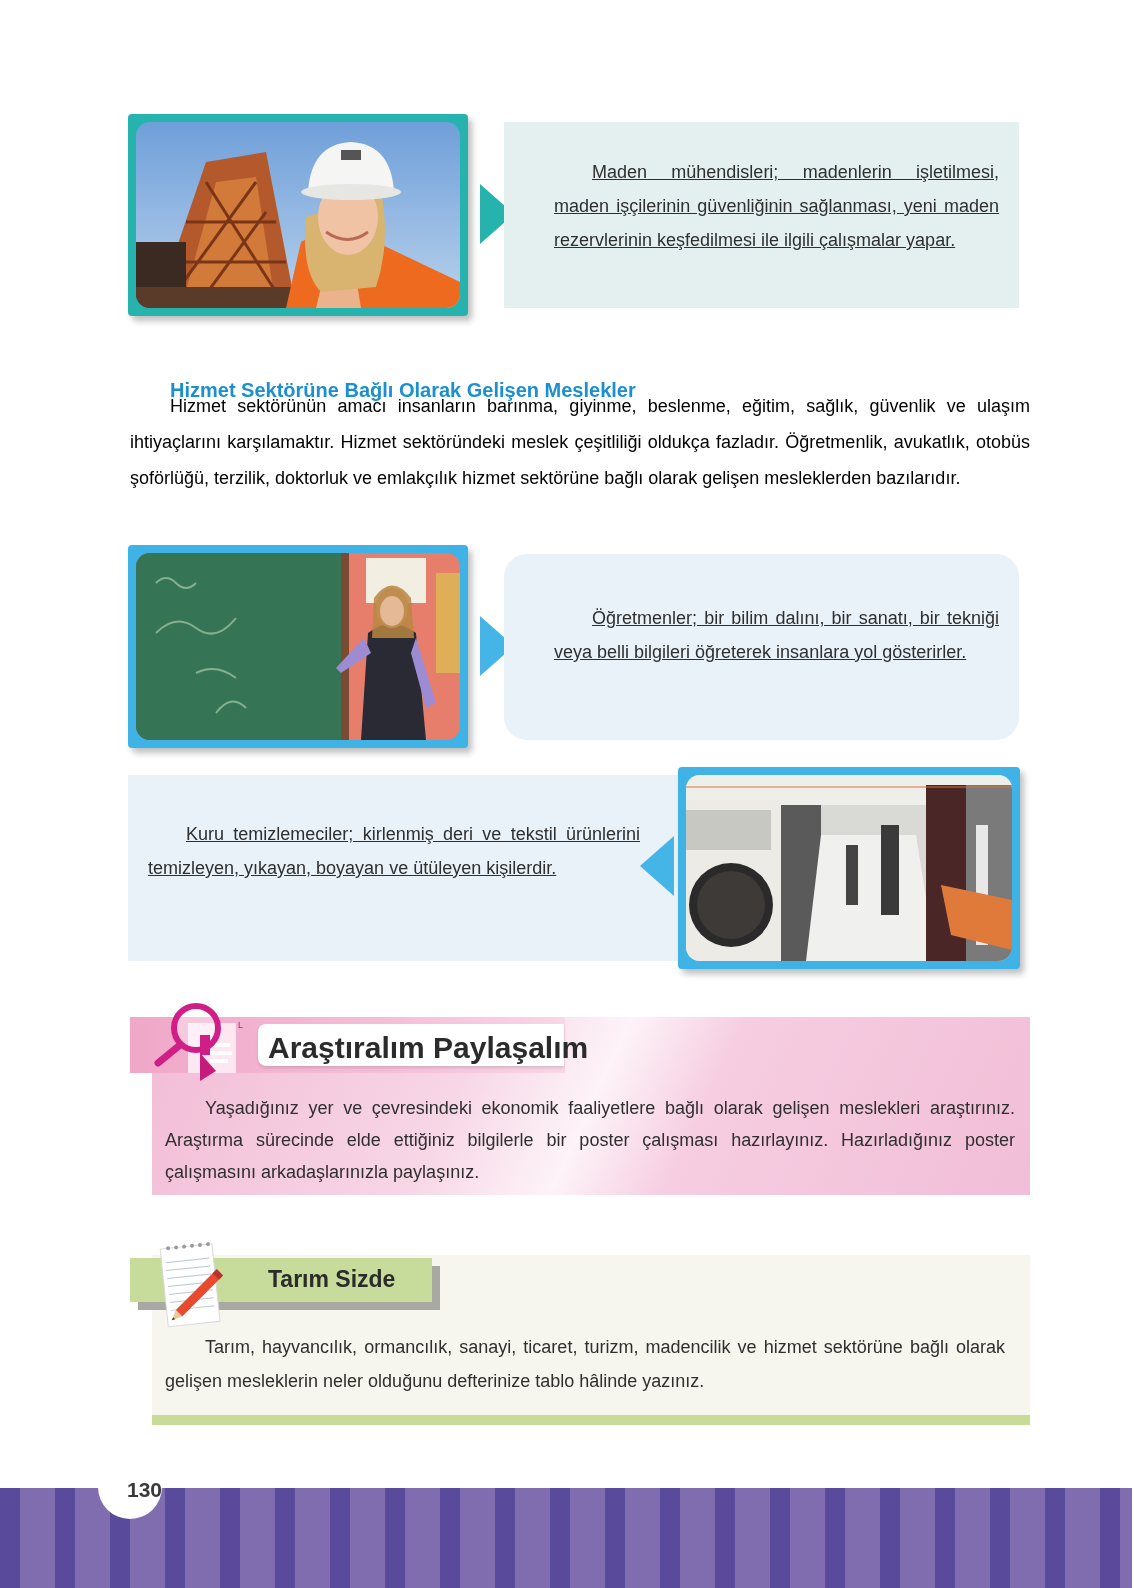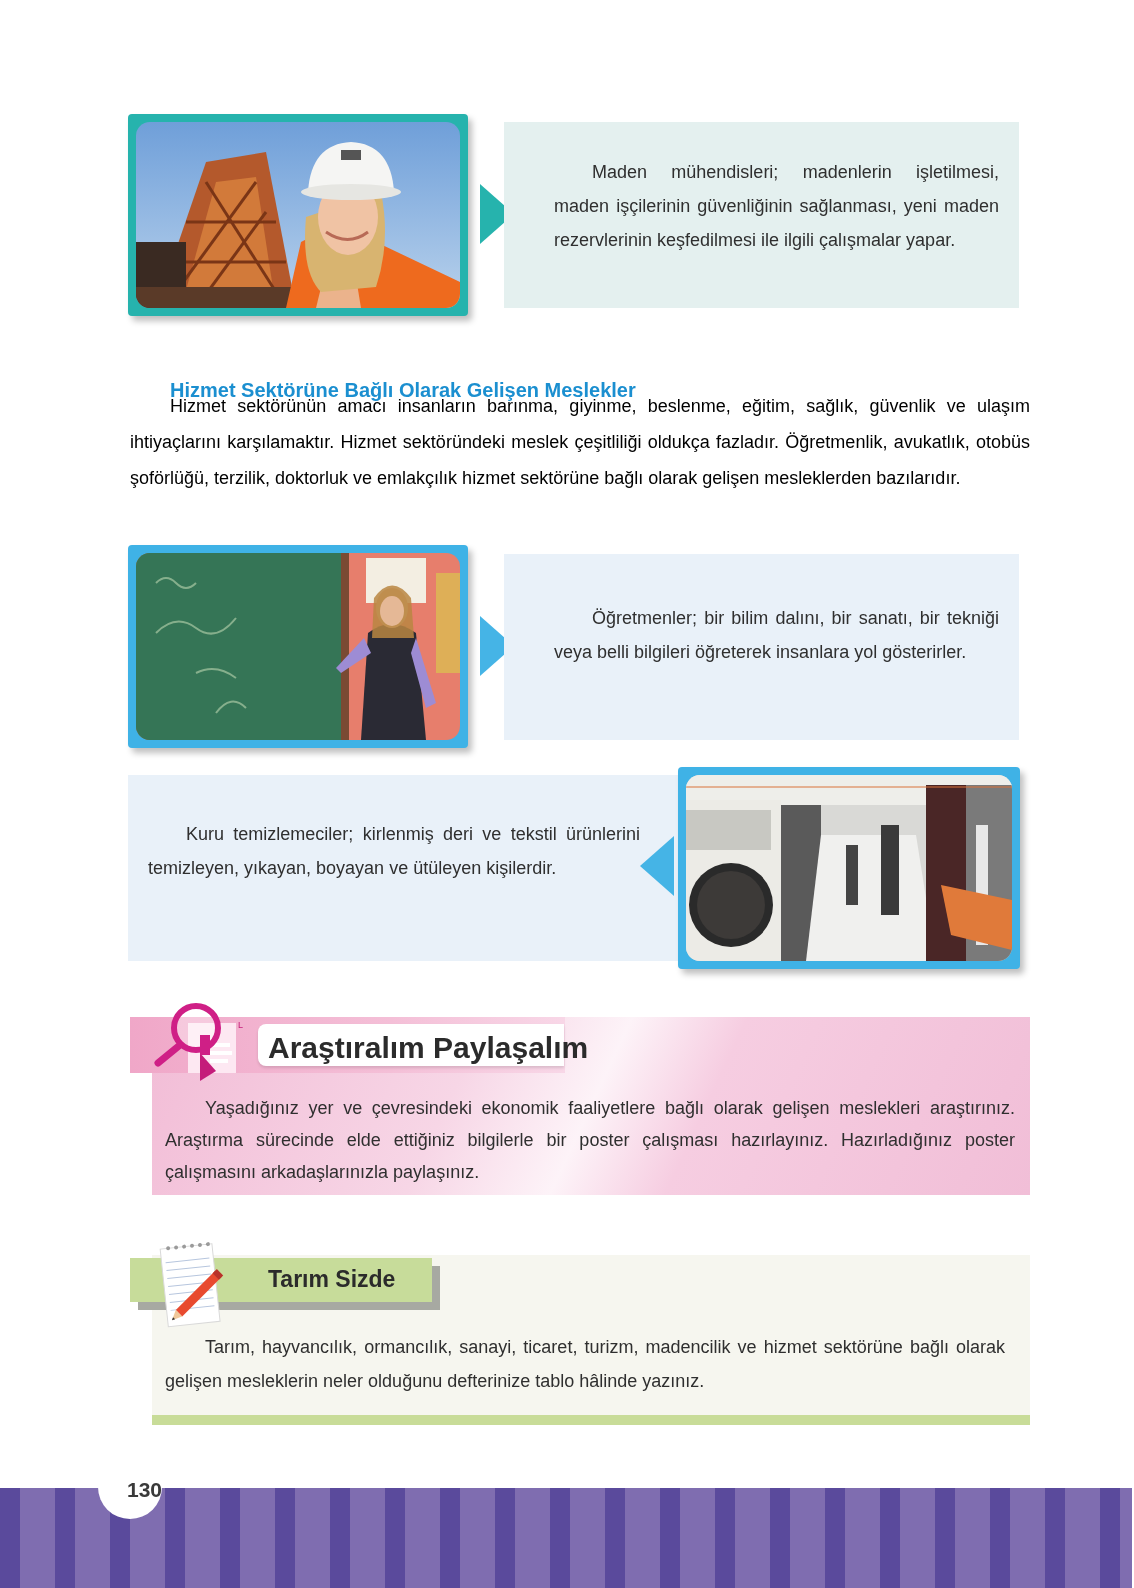--- a/index.html
+++ b/index.html
@@ -25,21 +25,21 @@
     .frame-blue { background: #3fb2e6; }
 
     
     .text-box {
       position: absolute;
       font-size: 18px;
       line-height: 34px;
       text-align: justify;
       color: #2f2f2f;
     }
-    .text-box p { text-indent: 38px; }
+    .text-box p { text-indent: 38px; text-decoration: underline; }
     .box-mint { background: #e4f0ef; }
     .box-blue { background: #e9f1f9; }
 
     
     .arrow { position: absolute; width: 0; height: 0; }
     .arrow-right-teal {
       border-top: 30px solid transparent;
       border-bottom: 30px solid transparent;
       border-left: 34px solid #26b3ad;
     }
@@ -226,21 +226,21 @@
       <path d="M280,85 L300,150 L290,155 L275,100 Z" fill="#9d8cd4"></path>
       <ellipse cx="256" cy="55" rx="16" ry="20" fill="#e5b896"></ellipse>
       <path d="M238,45 Q256,20 275,45 L278,85 L236,85 Z" fill="#b88642" opacity="0.85"></path>
       <ellipse cx="256" cy="58" rx="12" ry="15" fill="#e5b896"></ellipse>
     </svg>
   </div>
 </div>
 
 <div class="arrow arrow-right-blue" style="left:480px; top:616px;"></div>
 
-<div class="text-box box-blue" style="left:504px; top:554px; width:515px; height:186px; padding:47px 20px 0 50px;">
+<div class="text-box box-blue" style="left:504px; top:554px; width:515px; height:186px; padding:47px 20px 0 50px;border-radius:23px;">
   <p>Öğretmenler; bir bilim dalını, bir sanatı, bir tekniği veya belli bilgileri öğreterek insanlara yol gösterirler.</p>
 </div>
 
 <div class="text-box box-blue" style="left:128px; top:775px; width:562px; height:186px; padding:42px 50px 0 20px;">
   <p>Kuru temizlemeciler; kirlenmiş deri ve tekstil ürünlerini temizleyen, yıkayan, boyayan ve ütüleyen kişilerdir.</p>
 </div>
 
 <div class="arrow arrow-left-blue" style="left:640px; top:836px;"></div>
 
 <div class="photo-frame frame-blue" style="left:678px; top:767px; width:342px; height:202px;">

